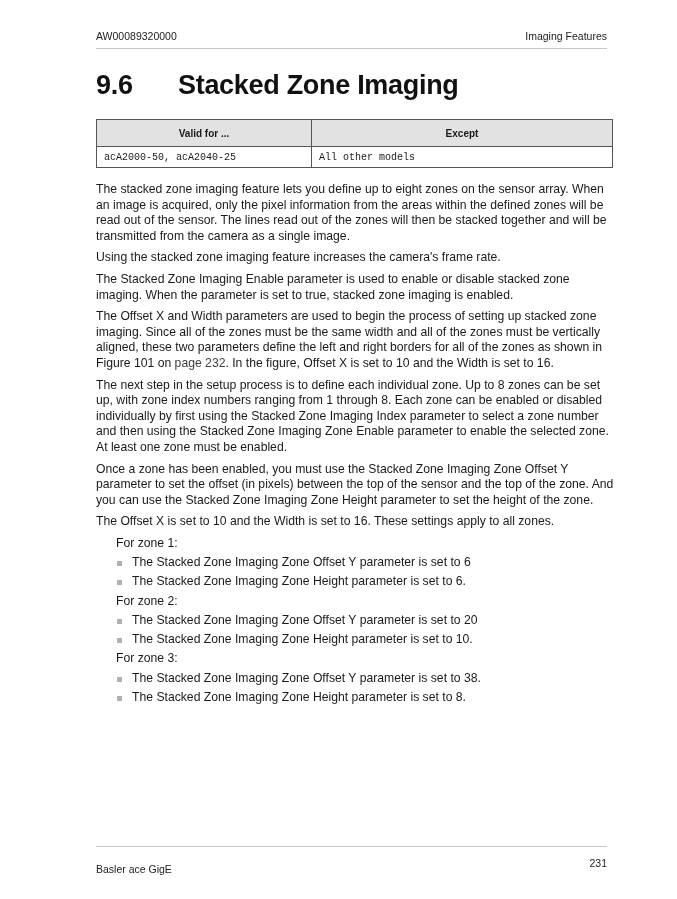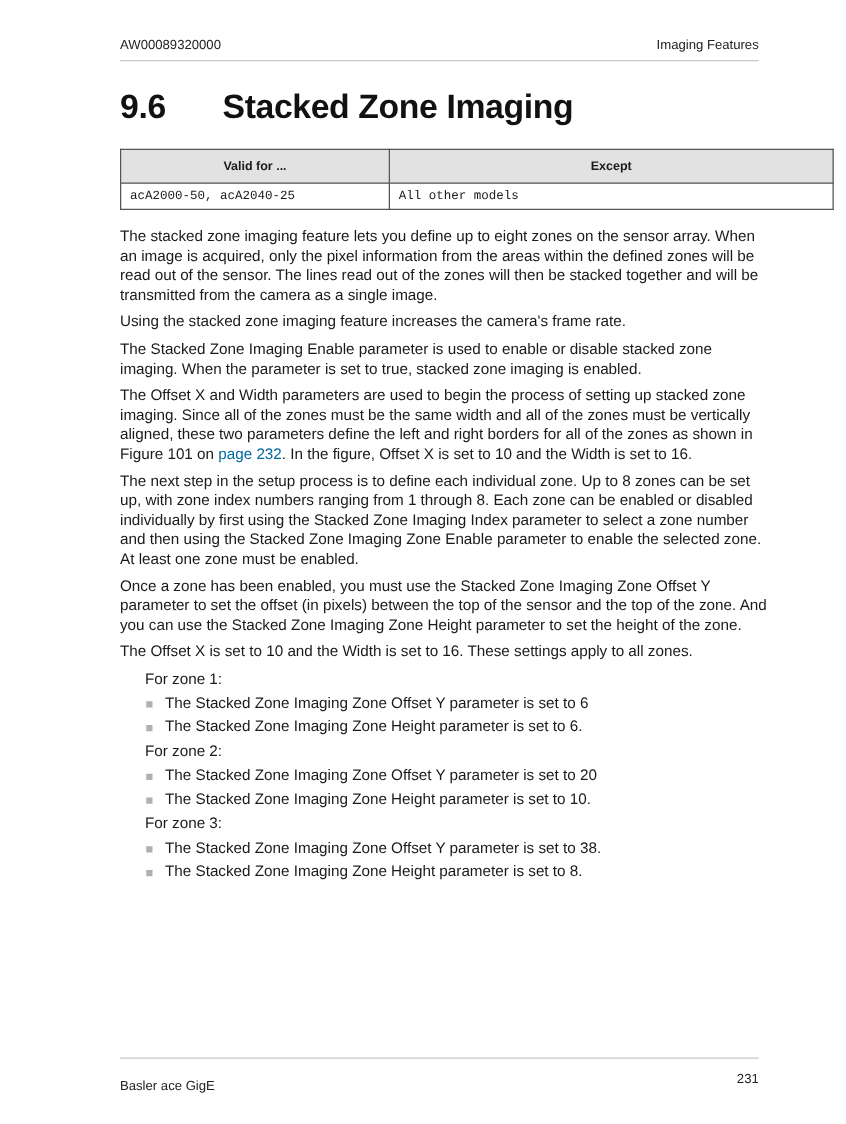--- a/index.html
+++ b/index.html
@@ -4,29 +4,29 @@
 <style>
   html, body { margin:0; padding:0; background:#ffffff; }
   body { width:677px; height:899px; position:relative; overflow:hidden;
          font-family:"Liberation Sans", sans-serif; color:#1a1a1a; }
   .hdr { position:absolute; left:96px; right:70px; top:28px; height:20px;
          font-size:10.5px; color:#222; border-bottom:1px solid #c8c8c8; }
   .hdr .l { position:absolute; left:0; top:2px; }
   .hdr .r { position:absolute; right:0; top:2px; }
   .title { position:absolute; left:96px; top:70px; font-size:27px; font-weight:bold; color:#111; letter-spacing:-0.3px; }
   .title .num { display:inline-block; width:82px; }
-  table.valid { position:absolute; left:96px; top:119px; width:571px; border-collapse:collapse;
+  table.valid { position:absolute; left:96px; top:119px; width:517px; border-collapse:collapse;
         font-size:10px; }
   table.valid th, table.valid td { border:1px solid #555; padding:0 7px; }
   table.valid th { background:#e2e2e2; height:26px; font-weight:bold; text-align:center; }
   table.valid td { height:20px; text-align:left;font-family:Liberation Mono, monospace; }
   table.valid th:first-child, table.valid td:first-child { width:200px; }
   .body { position:absolute; left:96px; width:520px; top:182px; font-size:12.2px; line-height:15.6px; }
   .body p { margin:0 0 6px 0; }
-  .body a { color:#0369a1; text-decoration:none; }
+  .body a { color:#404040; text-decoration:none; }
   .body .sub { margin:0 0 4px 0; padding-left:20px; }
   .body ul { list-style:none; margin:0 0 4px 0; padding:0; }
   .body li { position:relative; padding-left:36px; margin-bottom:3px; }
   .body li .bullet { position:absolute; left:21px; top:6px; width:5px; height:5px; background:#b0b0b0; }
   .ftr { position:absolute; left:96px; right:70px; top:846px; height:20px; font-size:10.5px; color:#222;
          border-top:1px solid #c8c8c8; }
   .ftr .l { position:absolute; left:0; top:16px; }
   .ftr .r { position:absolute; right:0; top:10px;margin-left:27px; }
 </style>
 </head>

